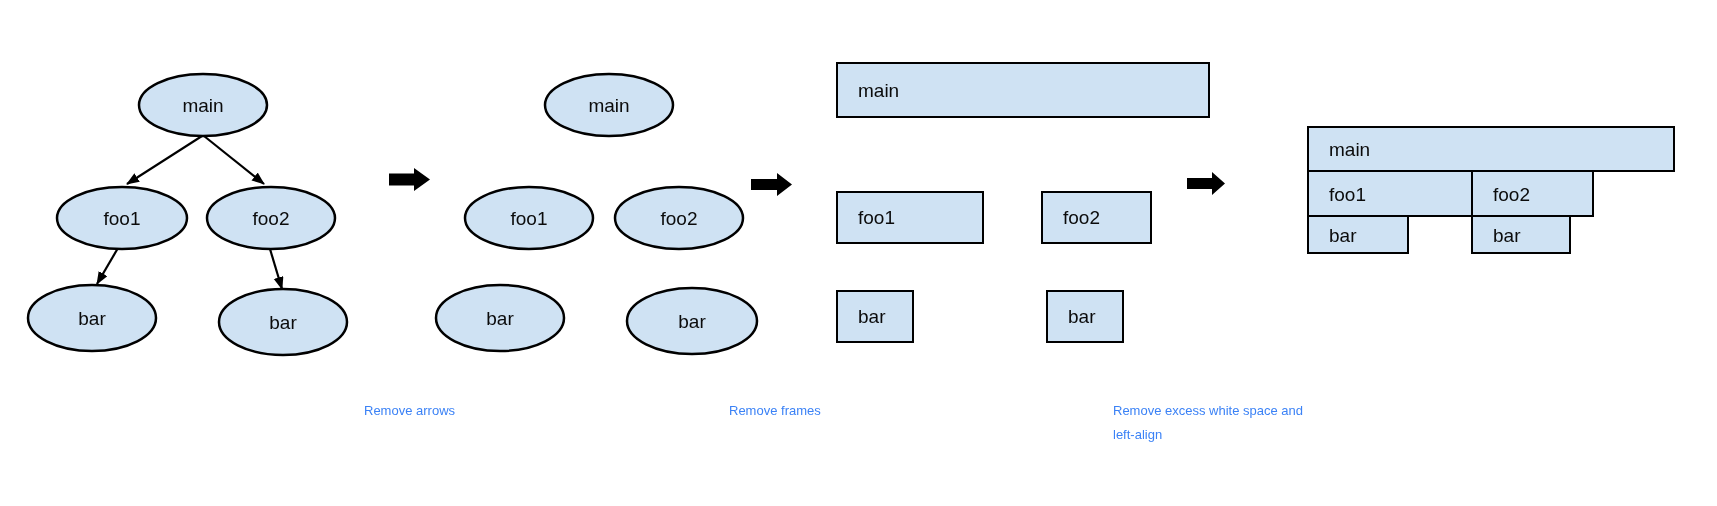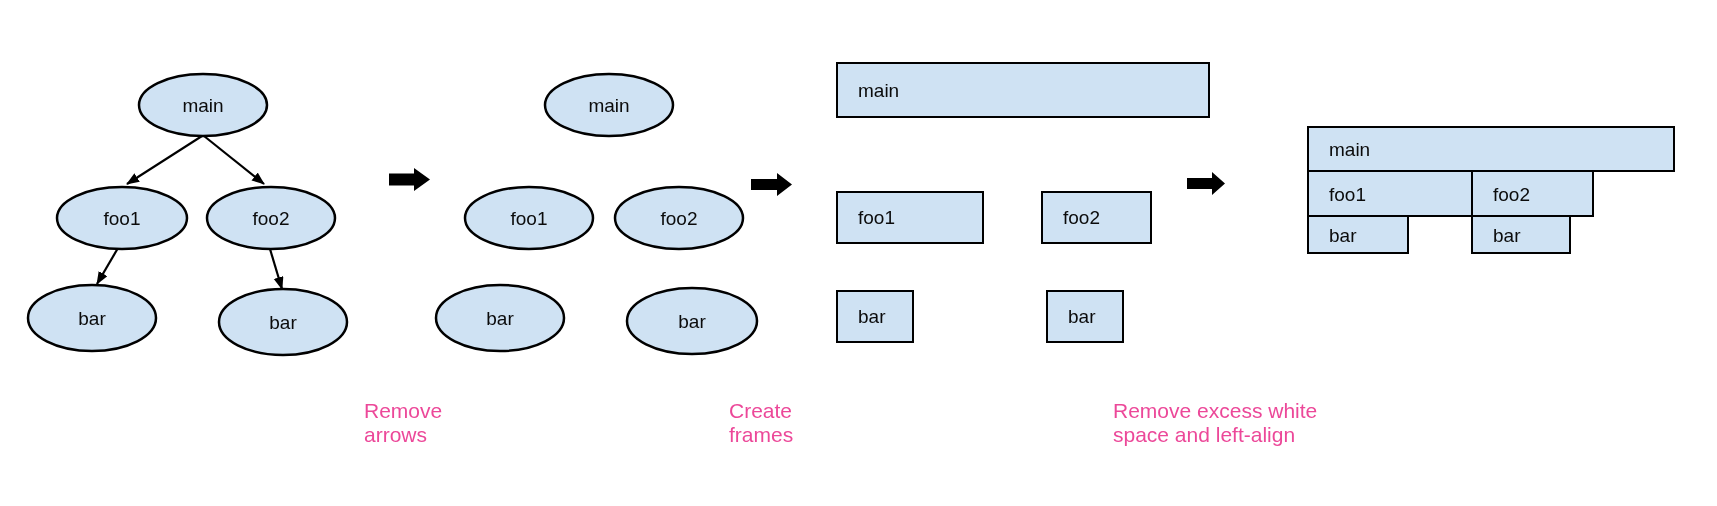--- a/index.html
+++ b/index.html
@@ -34,23 +34,23 @@
   .arrowhead-fill { fill: #000000; }
   .block-arrow { fill: #000000; }
   text.node-label {
     font-family: "Liberation Sans", sans-serif;
     font-size: 19px;
     fill: #0b0b0b;
   }
   text.node-label.centered { text-anchor: middle; }
   .step-label {
     position: absolute;
-    font-size: 21px;
+    font-size: 13px;
     line-height: 24px;
-    color: #ec4899;
+    color: #3b82f6;
     white-space: normal;
   }
   #step-label-1 { left: 364px; top: 399px; width: 104px; }
   #step-label-2 { left: 729px; top: 399px; width: 92px; }
   #step-label-3 { left: 1104px; top: 399px; width: 206px; margin-left: 9px; }
 </style>
 </head>
 <body>
 
 <div class="canvas">
@@ -137,17 +137,17 @@
       <rect class="node-shape" x="1308" y="216" width="100" height="37"></rect>
       <text class="node-label" x="1329" y="242">bar</text>
 
       <rect class="node-shape" x="1472" y="216" width="98" height="37"></rect>
       <text class="node-label" x="1493" y="242">bar</text>
     </g>
   </svg>
 
   <div class="step-label" id="step-label-1">Remove arrows</div>
 
-  <div class="step-label" id="step-label-2">Create frames</div>
+  <div class="step-label" id="step-label-2">Remove frames</div>
 
   <div class="step-label" id="step-label-3">Remove excess white space and left-align</div>
 
 </div>
 
 </body></html>

